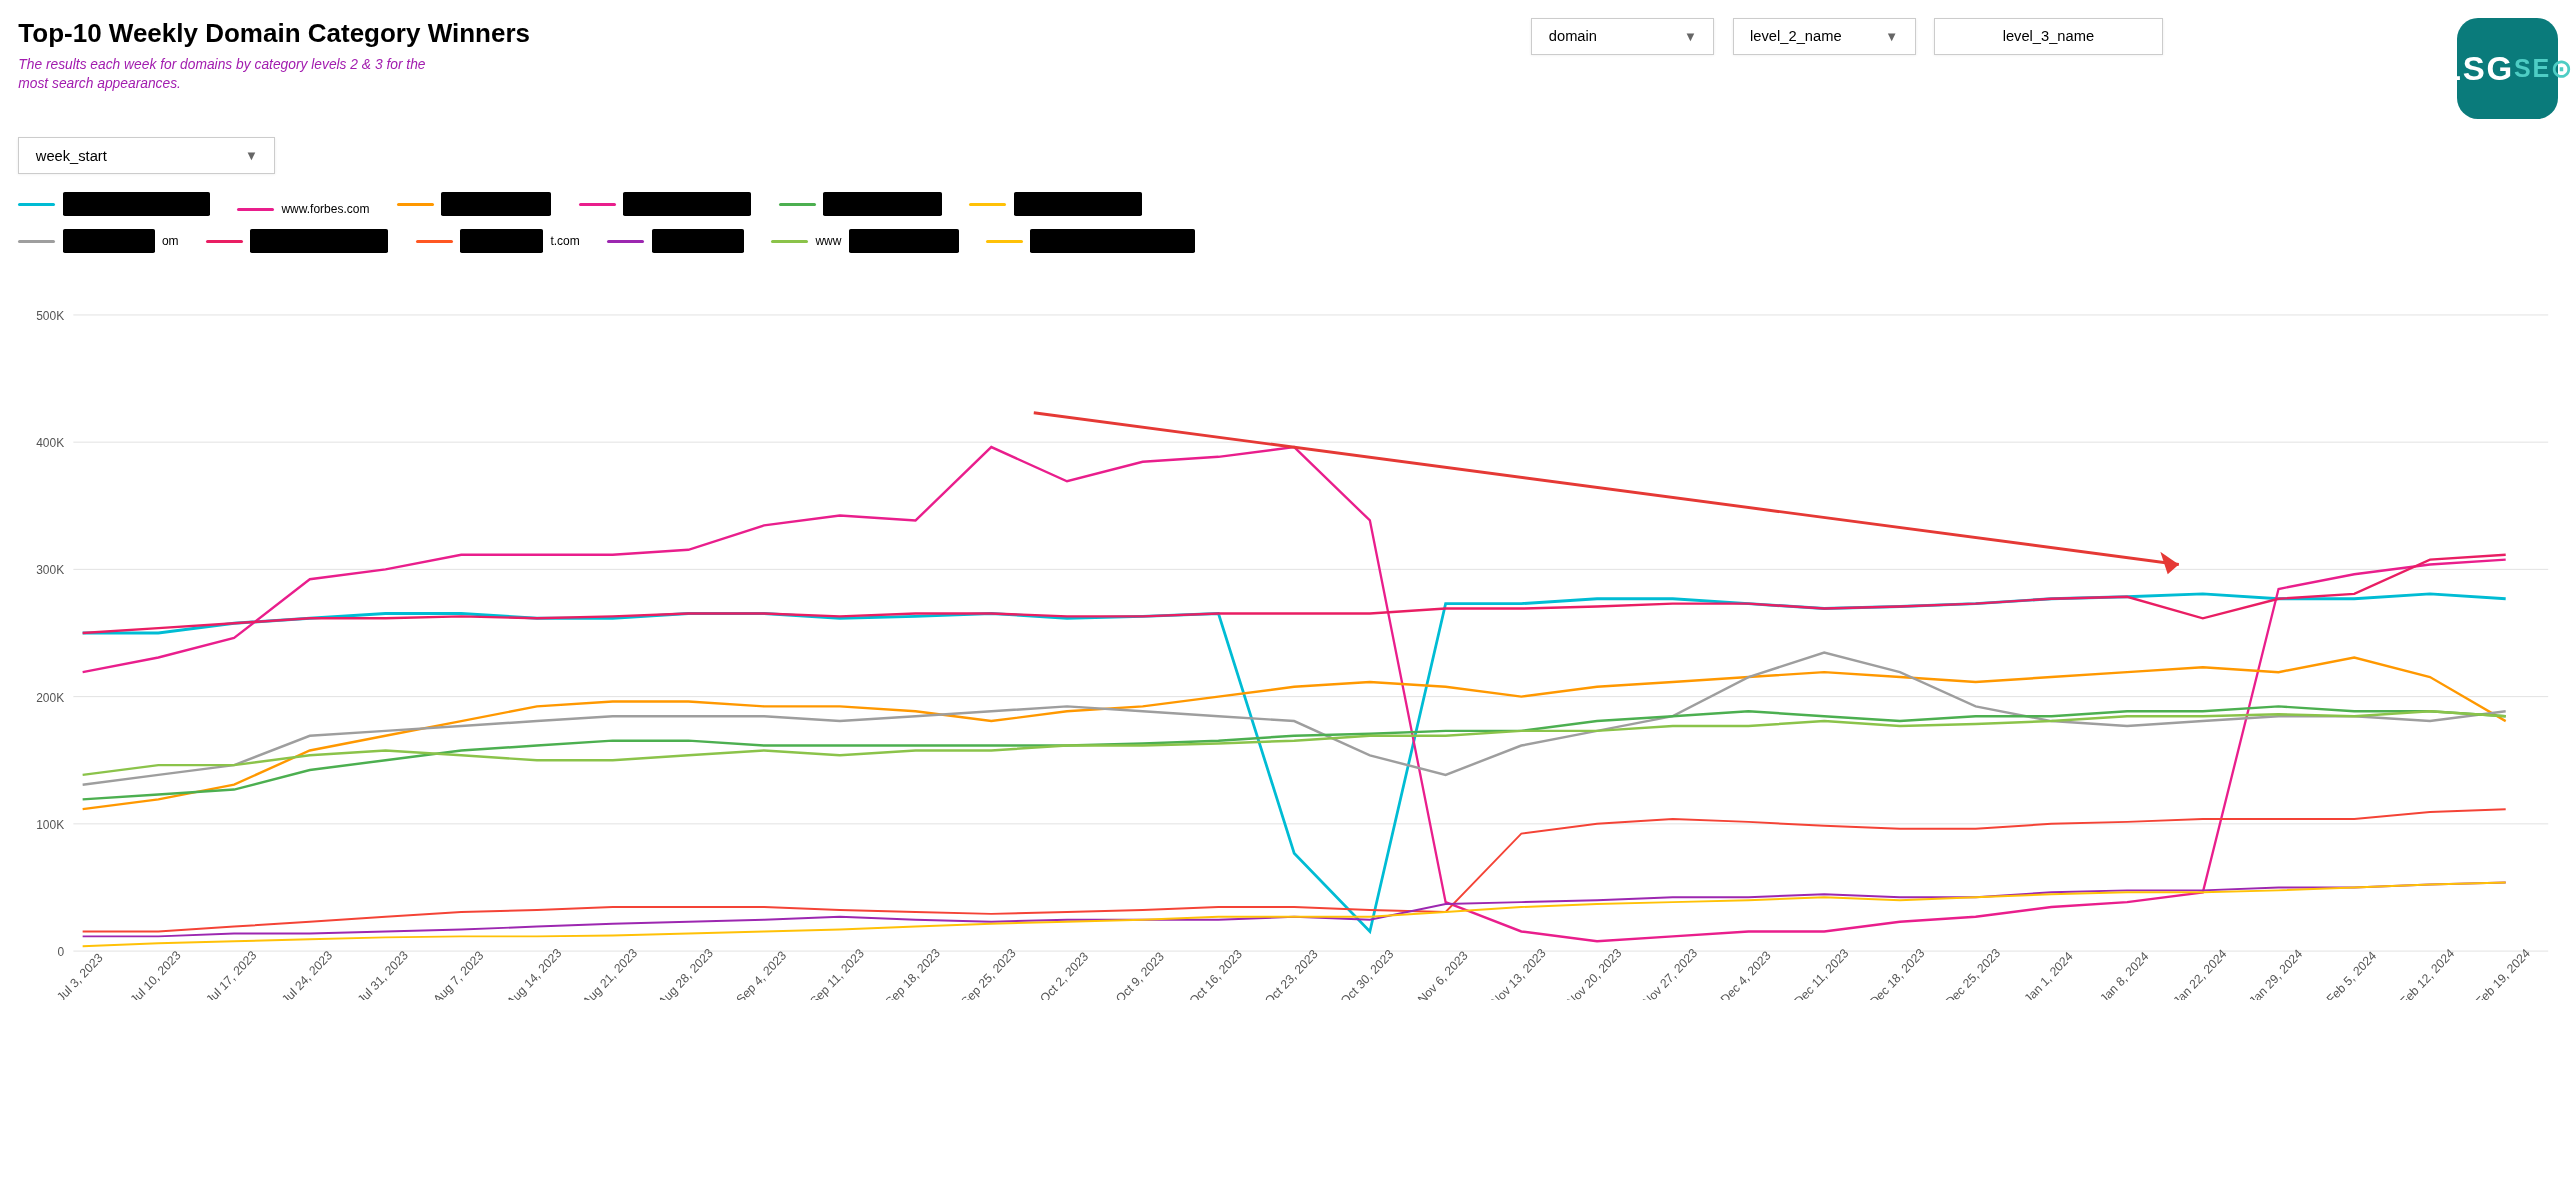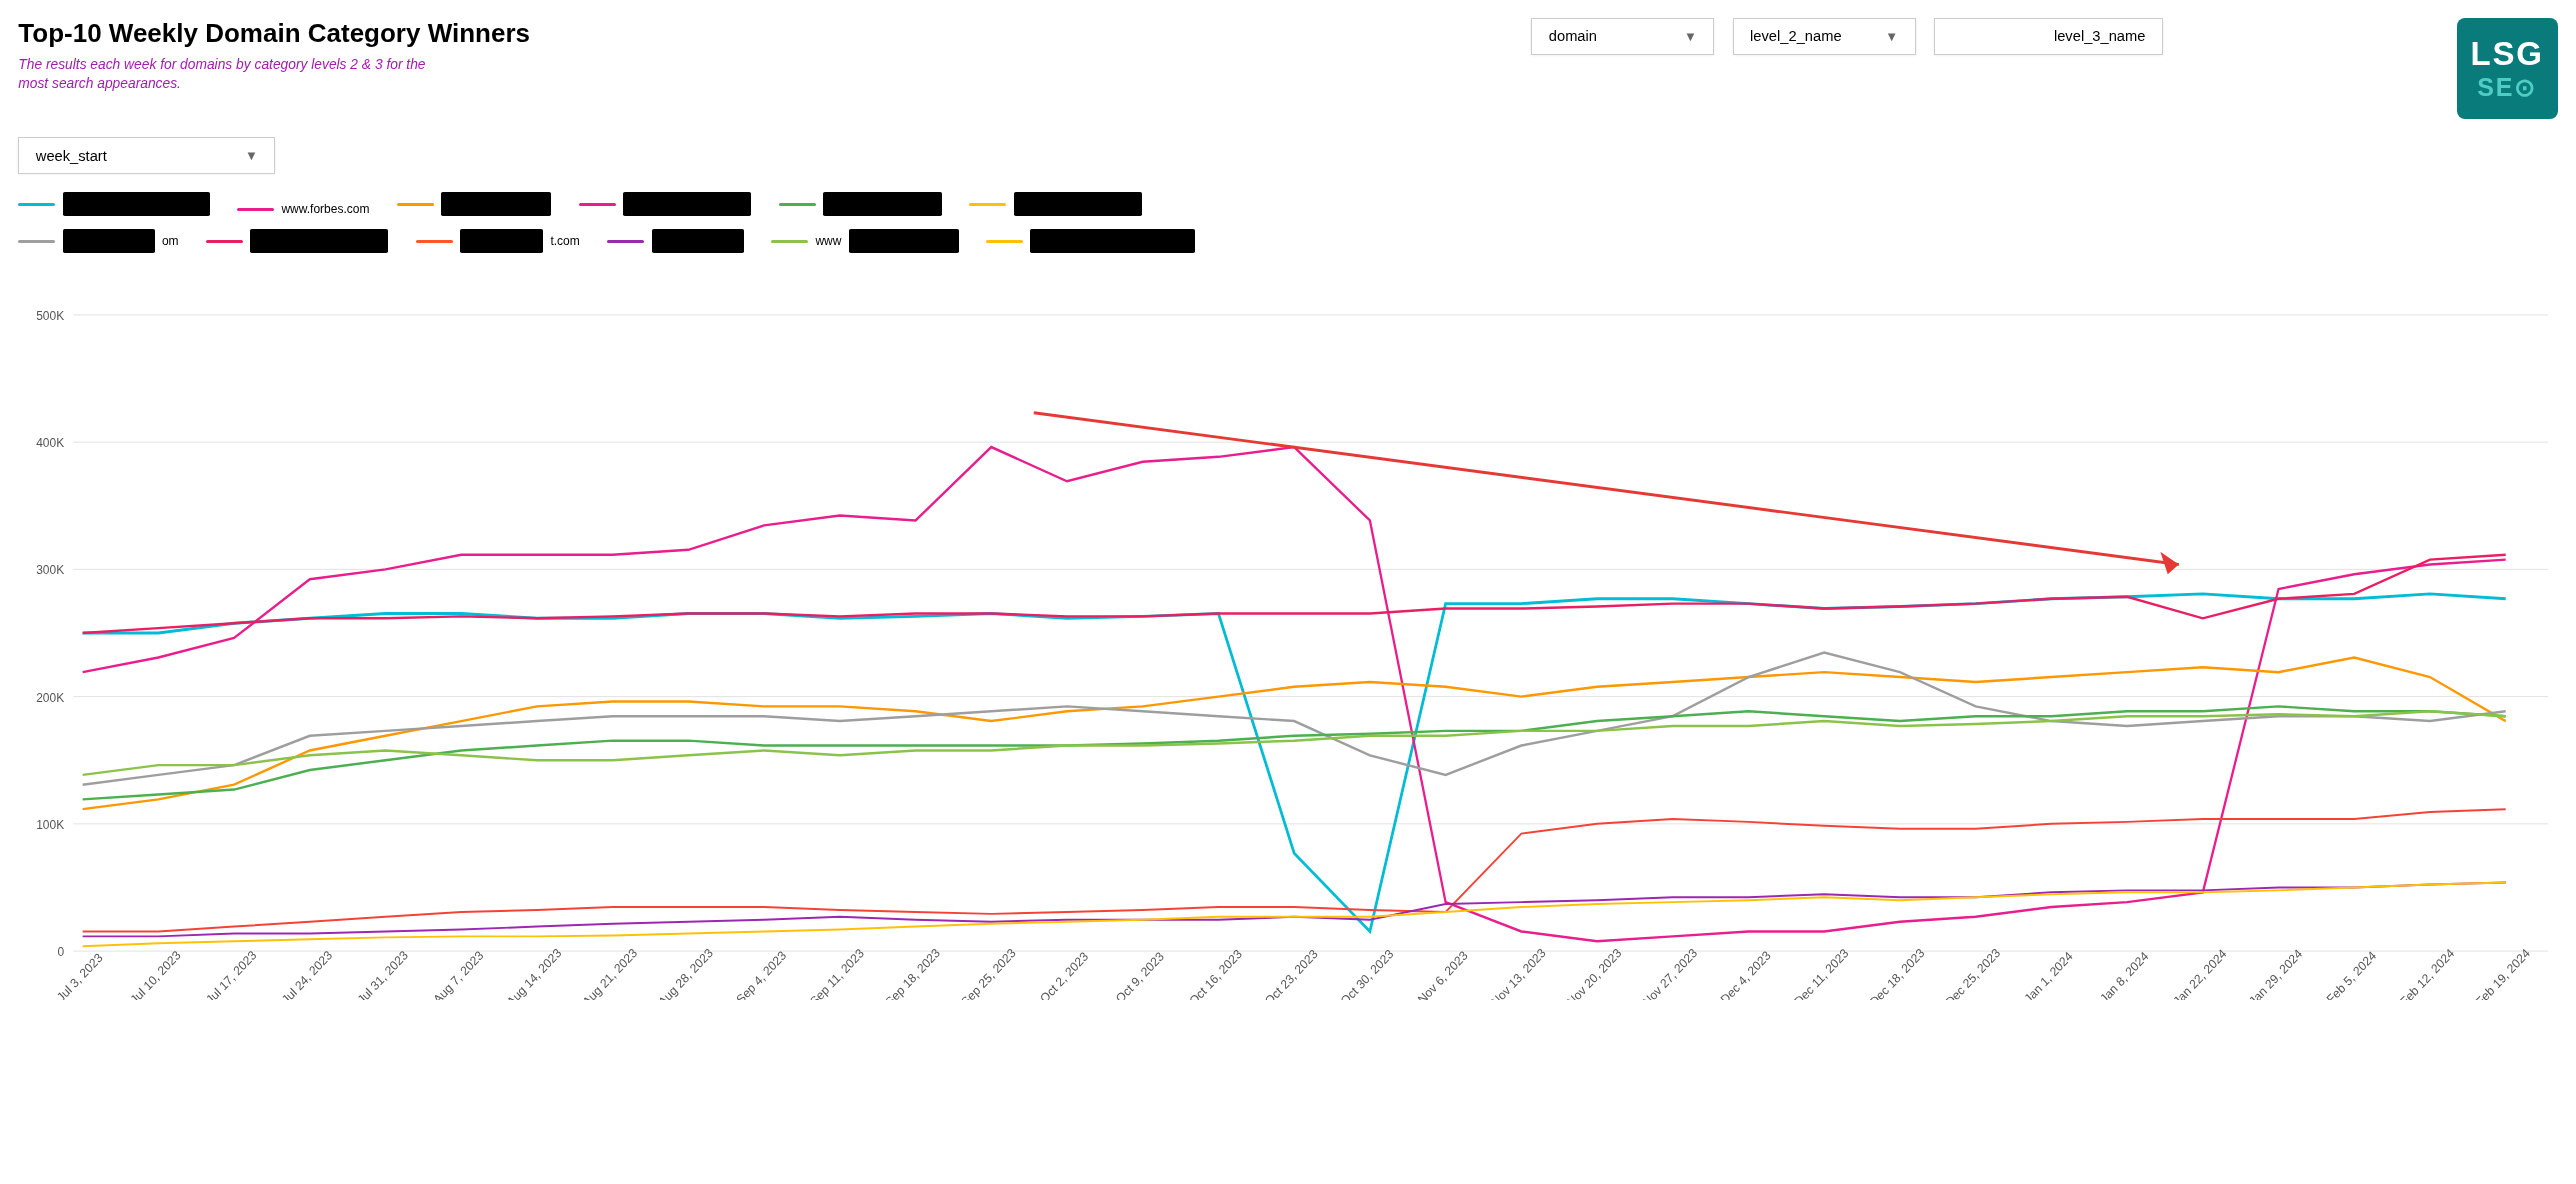--- a/index.html
+++ b/index.html
@@ -28,23 +28,22 @@
       justify-content: space-between;
       margin-bottom: 9.2px;
     }
     .header-left {
       flex: 1;
     }
     .logo-box {
       width: 101px;
       height: 101px;
       background: #0a7b7b;
-      border-radius: 8px;
-      display: flex;
-      flex-direction: column;
+      border-radius: 21px;
+      display: flex;
       align-items: center;
       justify-content: center;
       padding: 4.6px;
     }
     .logo-lsg {
       color: #fff;
       font-size: 33px;
       font-weight: bold;
       letter-spacing: 1.8px;
     }
@@ -135,21 +134,21 @@
   </div>
   <div class="top-filters">
     <div class="filter-dropdown">
       <span>domain</span>
       <span class="arrow">▼</span>
     </div>
     <div class="filter-dropdown">
       <span>level_2_name</span>
       <span class="arrow">▼</span>
     </div>
-    <div class="filter-dropdown" style="min-width:229px; justify-content:flex-end;">
+    <div class="filter-dropdown" style="min-width:229px; justify-content:center;">
       <span>level_3_name</span>
     </div>
   </div>
   <div class="logo-box">
     <div class="logo-lsg">LSG</div>
     <div class="logo-seo">SE<span>⊙</span></div>
   </div>
 </div>
 
 <div class="filters-row">

